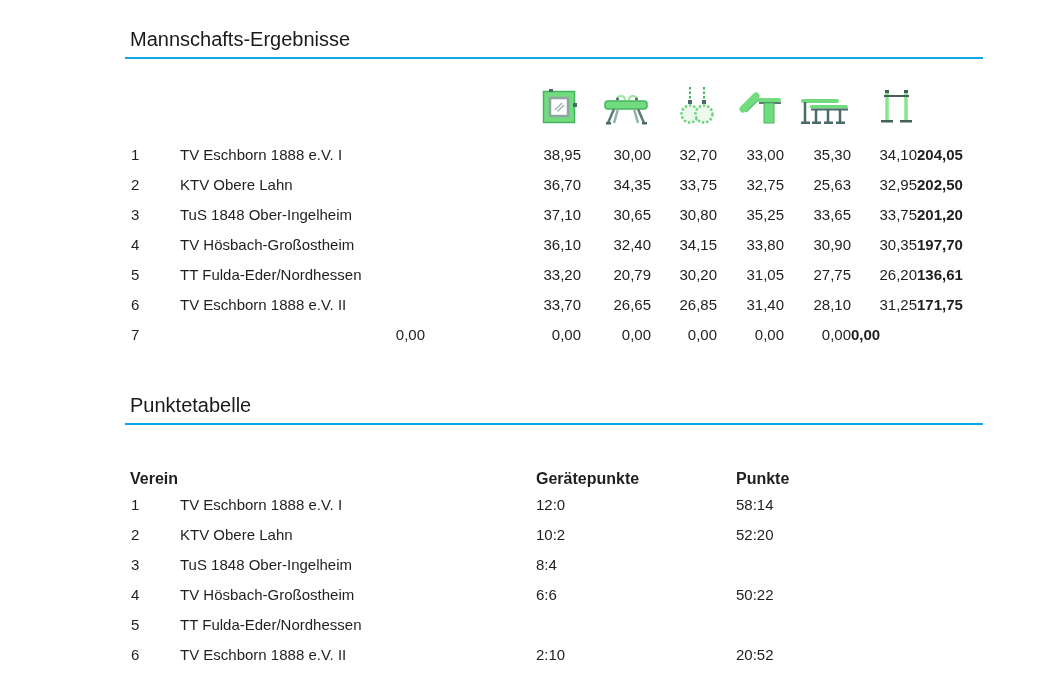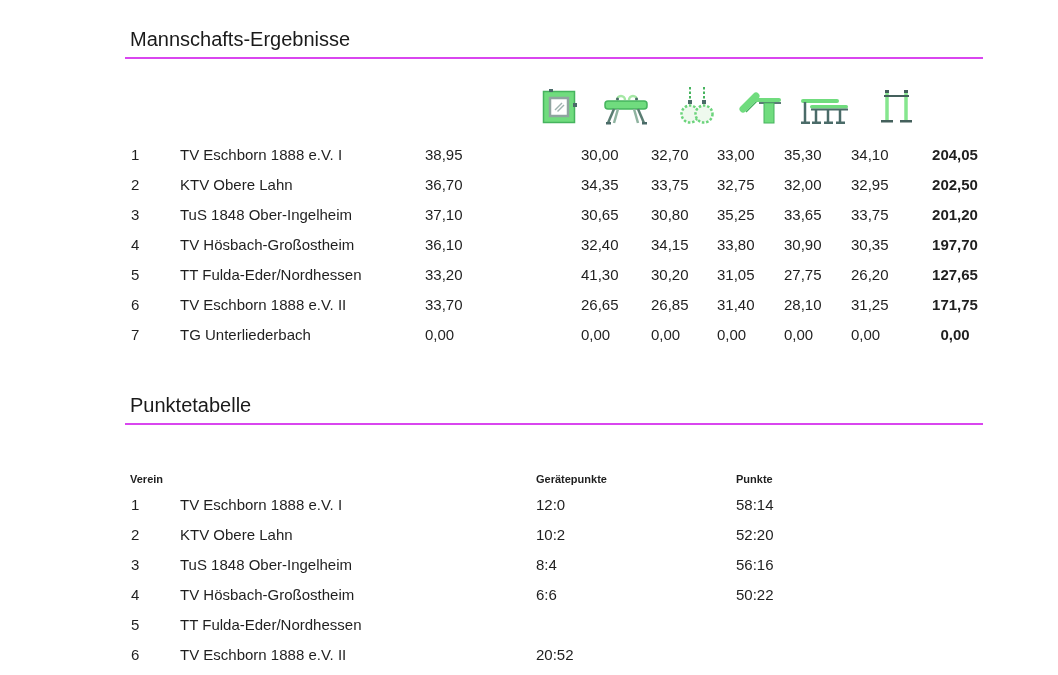--- a/index.html
+++ b/index.html
@@ -6,39 +6,39 @@
   body{
     width:1058px;height:675px;overflow:hidden;background:#ffffff;
     font-family:"Liberation Sans","DejaVu Sans",sans-serif;color:#1f1f1f;
   }
   .page{position:relative;width:1058px;height:675px;background:#fff;}
   .content{position:absolute;left:125px;top:0;width:868px;}
 
   .title-block{
     width:858px;box-sizing:border-box;
     padding:29px 0 8px 5px;
-    border-bottom:2px solid #d946ef;
+    border-bottom:2px solid #0ea5e9;
     font-size:20px;line-height:20px;font-weight:400;color:#1a1a1a;
   }
   .title-block.second{padding-top:46px;}
 
   .res-grid{display:grid;grid-template-columns:55px 245px 156px 70px 66px 67px 67px 66px 76px;}
 
   .icons-row{margin-top:28px;height:36px;align-items:end;}
   .icon-cell{display:flex;justify-content:flex-end;align-items:flex-end;padding-right:2px;}
 
   .rows .r-row{height:30px;align-items:center;font-size:15px;}
   .rows{margin-top:16px;}
   .cell{white-space:nowrap;overflow:visible;}
   .cell.rank{padding-left:6px;}
-  .cell.num{}
-  .cell.total{text-align:center;font-weight:bold;}
+  .cell.num{text-align:right;}
+  .cell.total{text-align:left;font-weight:bold;}
 
   .pts-grid{display:grid;grid-template-columns:55px 356px 200px 1fr;}
-  .pts-header{margin-top:44px;height:20px;font-size:11px;font-weight:bold;align-items:center;}
+  .pts-header{margin-top:44px;height:20px;font-size:16px;font-weight:bold;align-items:center;}
   .pts-header .verein{grid-column:1 / 3;padding-left:5px;}
   .pts-rows .p-row{height:30px;align-items:center;font-size:15px;}
 
   svg{display:block;}
 </style>
 </head>
 <body>
 
 <div class="page">
   <div class="content">
@@ -134,21 +134,21 @@
           <div class="cell total">204,05</div>
         </div>
 
         <div class="res-grid r-row">
           <div class="cell rank">2</div>
           <div class="cell team">KTV Obere Lahn</div>
           <div class="cell num">36,70</div>
           <div class="cell num">34,35</div>
           <div class="cell num">33,75</div>
           <div class="cell num">32,75</div>
-          <div class="cell num">32,00</div>
+          <div class="cell num">25,63</div>
           <div class="cell num">32,95</div>
           <div class="cell total">202,50</div>
         </div>
 
         <div class="res-grid r-row">
           <div class="cell rank">3</div>
           <div class="cell team">TuS 1848 Ober-Ingelheim</div>
           <div class="cell num">37,10</div>
           <div class="cell num">30,65</div>
           <div class="cell num">30,80</div>
@@ -167,43 +167,42 @@
           <div class="cell num">33,80</div>
           <div class="cell num">30,90</div>
           <div class="cell num">30,35</div>
           <div class="cell total">197,70</div>
         </div>
 
         <div class="res-grid r-row">
           <div class="cell rank">5</div>
           <div class="cell team">TT Fulda-Eder/Nordhessen</div>
           <div class="cell num">33,20</div>
-          <div class="cell num">41,30</div>
+          <div class="cell num">20,79</div>
           <div class="cell num">30,20</div>
           <div class="cell num">31,05</div>
           <div class="cell num">27,75</div>
           <div class="cell num">26,20</div>
-          <div class="cell total">127,65</div>
+          <div class="cell total">136,61</div>
         </div>
 
         <div class="res-grid r-row">
           <div class="cell rank">6</div>
           <div class="cell team">TV Eschborn 1888 e.V. II</div>
           <div class="cell num">33,70</div>
           <div class="cell num">26,65</div>
           <div class="cell num">26,85</div>
           <div class="cell num">31,40</div>
           <div class="cell num">28,10</div>
           <div class="cell num">31,25</div>
           <div class="cell total">171,75</div>
         </div>
 
         <div class="res-grid r-row">
           <div class="cell rank">7</div>
-          <div class="cell team">TG Unterliederbach</div>
           <div class="cell num">0,00</div>
           <div class="cell num">0,00</div>
           <div class="cell num">0,00</div>
           <div class="cell num">0,00</div>
           <div class="cell num">0,00</div>
           <div class="cell num">0,00</div>
           <div class="cell total">0,00</div>
         </div>
       </div>
 
@@ -228,38 +227,38 @@
           <div class="cell rank">2</div>
           <div class="cell team">KTV Obere Lahn</div>
           <div class="cell">10:2</div>
           <div class="cell">52:20</div>
         </div>
 
         <div class="pts-grid p-row">
           <div class="cell rank">3</div>
           <div class="cell team">TuS 1848 Ober-Ingelheim</div>
           <div class="cell">8:4</div>
-          <div class="cell">56:16</div>
         </div>
 
         <div class="pts-grid p-row">
           <div class="cell rank">4</div>
           <div class="cell team">TV Hösbach-Großostheim</div>
           <div class="cell">6:6</div>
           <div class="cell">50:22</div>
         </div>
 
         <div class="pts-grid p-row">
           <div class="cell rank">5</div>
           <div class="cell team">TT Fulda-Eder/Nordhessen</div>
         </div>
 
         <div class="pts-grid p-row">
           <div class="cell rank">6</div>
           <div class="cell team">TV Eschborn 1888 e.V. II</div>
+          <div class="cell">2:10</div>
           <div class="cell">20:52</div>
         </div>
 
         <div class="pts-grid p-row">
           
           
           
           
         </div>
       </div>

